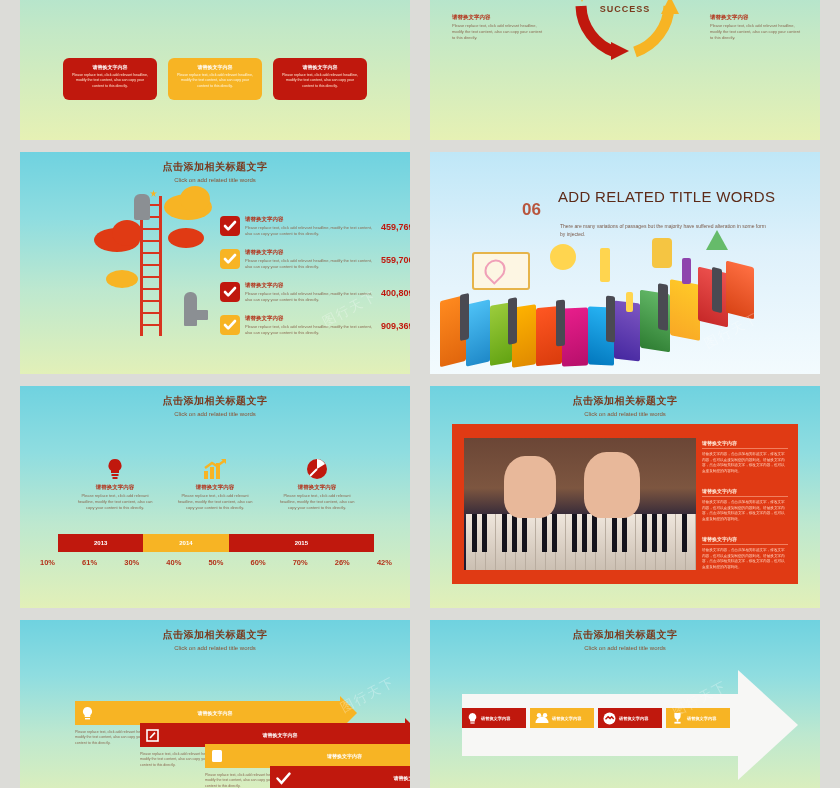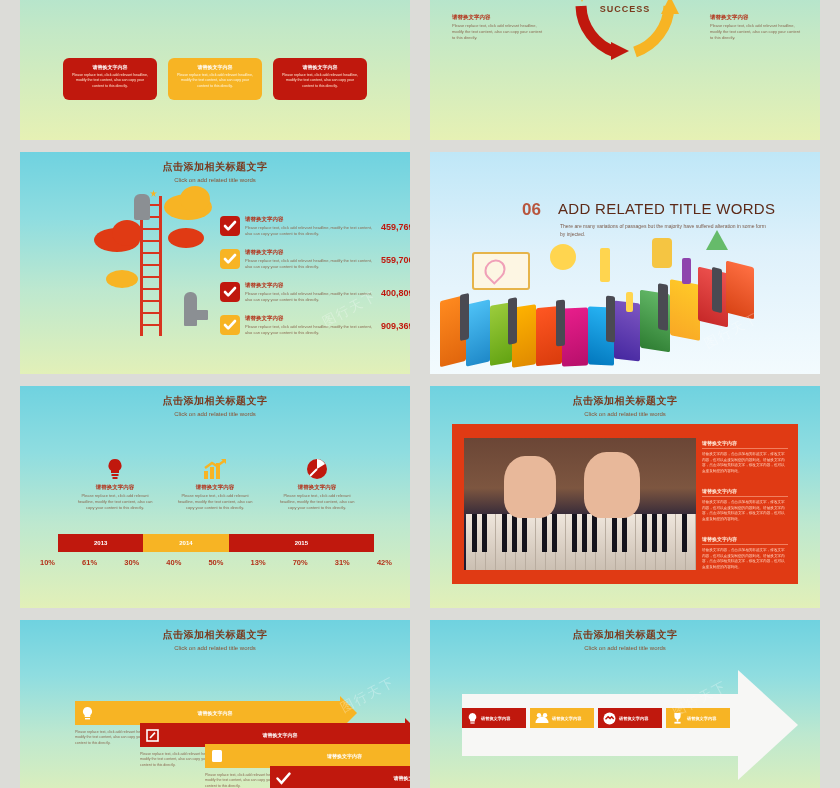--- a/index.html
+++ b/index.html
@@ -61,21 +61,21 @@
   .chk-row{position:absolute;display:flex;align-items:flex-start;gap:5px;width:200px;}
   .chk{width:20px;height:20px;border-radius:4px;flex:0 0 20px;position:relative;}
   .chk svg{position:absolute;left:3px;top:3px;}
   .chk-txt{flex:1;}
   .chk-num{font-size:9px;font-weight:bold;color:#c0180d;white-space:nowrap;align-self:center;}
 
   
   .books-bg{position:absolute;inset:0;
     background:linear-gradient(180deg,#bfe7f7 0%,#dff1fb 45%,#f3fbfe 100%);}
   .bk-title-num{position:absolute;left:92px;top:48px;font-size:17px;color:#b8563e;font-weight:bold;}
-  .bk-title{position:absolute;left:128px;top:48px;font-size:15px;color:#5d2a18;letter-spacing:.3px;}
+  .bk-title{position:absolute;left:128px;top:36px;font-size:15px;color:#5d2a18;letter-spacing:.3px;}
   .bk-sub{position:absolute;left:130px;top:70px;width:210px;font-size:5px;color:#7a5a4a;line-height:1.6;}
   .key{position:absolute;border-radius:2px;}
 
   
   .tl-item{position:absolute;width:110px;text-align:center;}
   .tl-ico{height:22px;margin-bottom:4px;}
   .tl-bar{position:absolute;left:38px;top:148px;height:18px;width:316px;display:flex;}
   .tl-seg{display:flex;align-items:center;justify-content:center;font-size:6px;font-weight:bold;color:#fff;}
   .tl-scale{position:absolute;left:20px;top:172px;width:352px;display:flex;justify-content:space-between;}
   .tl-pct{font-size:7.5px;color:#b3321a;font-weight:bold;}
@@ -337,23 +337,23 @@
         <span>2015</span>
       </div>
     </div>
 
     <div class="tl-scale">
       <span class="tl-pct">10%</span>
       <span class="tl-pct">61%</span>
       <span class="tl-pct">30%</span>
       <span class="tl-pct">40%</span>
       <span class="tl-pct">50%</span>
-      <span class="tl-pct">13%</span>
+      <span class="tl-pct">60%</span>
       <span class="tl-pct">70%</span>
-      <span class="tl-pct">31%</span>
+      <span class="tl-pct">26%</span>
       <span class="tl-pct">42%</span>
     </div>
   </div>
 
   <div class="slide" id="s6">
     <div class="title-wrap">
       <p class="t-cn">点击添加相关标题文字</p>
       <p class="t-en">Click on add related title words</p>
     </div>
 

